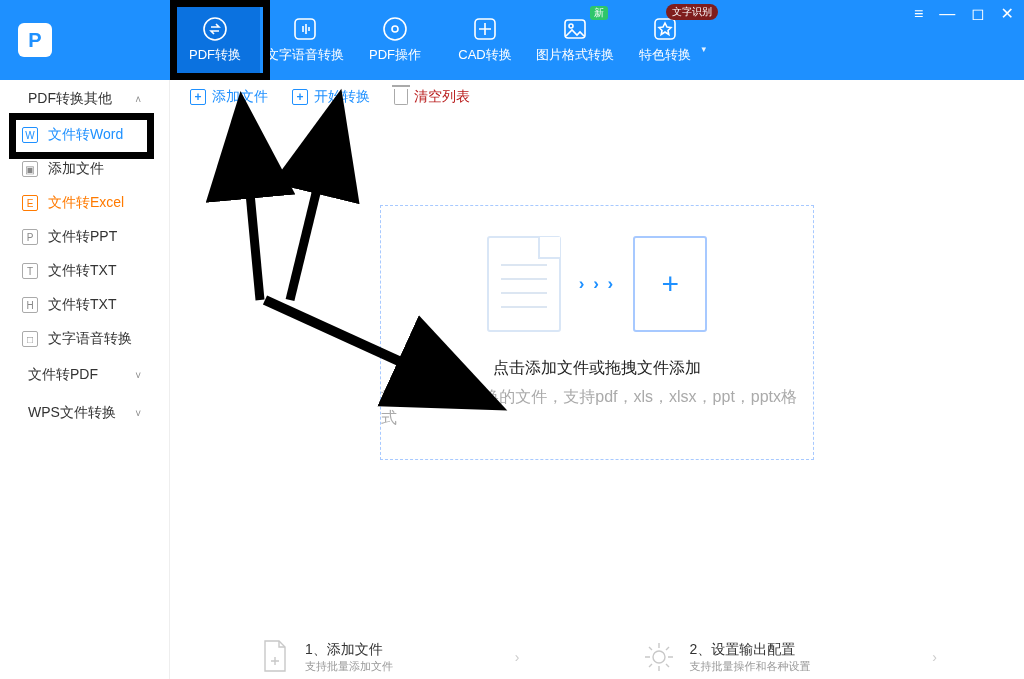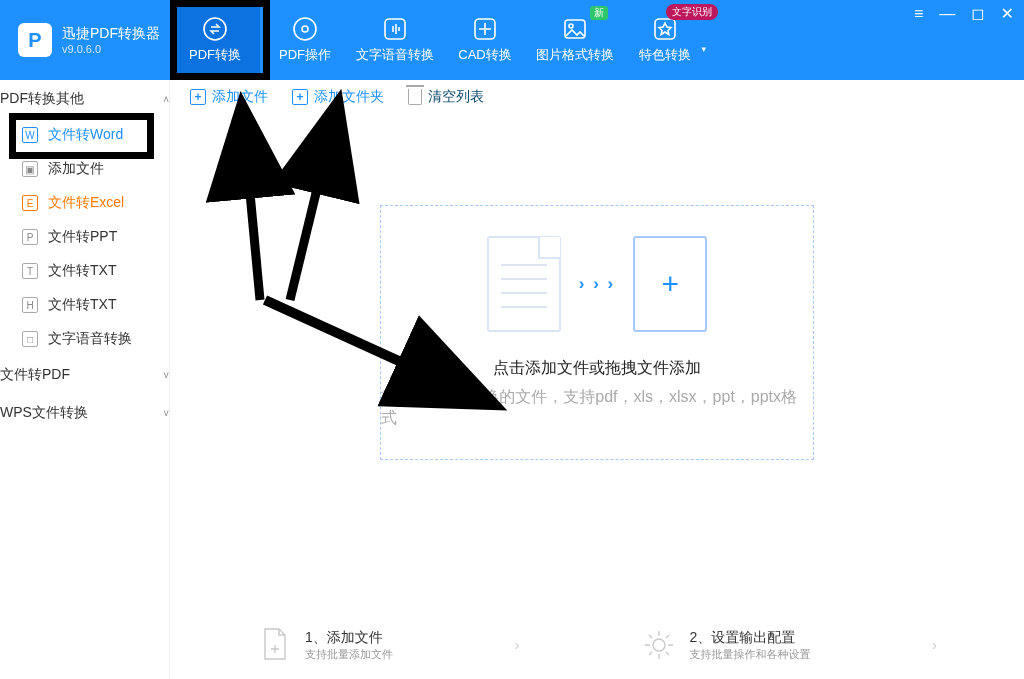--- a/index.html
+++ b/index.html
@@ -12,53 +12,53 @@
 .brand .name { font-size: 14px; }
 .brand .ver  { font-size: 11px; color: #cfe6ff; }
 
 .tabs { display: flex; }
 .tab  { width: 90px; display: flex; flex-direction: column; align-items: center; justify-content: center; gap: 4px; font-size: 13px; cursor: pointer; position: relative; }
 .tab .ic { width: 26px; height: 26px; display:flex; align-items:center; justify-content:center;}
 .tab.active { background: #0b72e0; }
 .tab .chev { position: absolute; right: 4px; top: 50%; transform: translateY(40%); font-size: 9px; opacity:.9;}
 
 .badge-new { position:absolute; top:6px; right:12px; background:#2EC66B; color:#fff; font-size:10px; padding:0 4px; border-radius:3px; }
-.badge-ocr { position:absolute; top:4px; right:-8px; background:#be185d; color:#fff; font-size:10px; padding:1px 6px; border-radius:8px; }
+.badge-ocr { position:absolute; top:4px; right:-8px; background:#7f1d1d; color:#fff; font-size:10px; padding:1px 6px; border-radius:8px; }
 
 .win-ctrl { position:absolute; right:10px; top:4px; display:flex; gap:16px; font-size:16px; align-items:center;}
 .win-ctrl span { cursor:pointer; }
 
 .toolbar { position:absolute; left:190px; top:88px; display:flex; gap:24px; align-items:center; font-size:14px; }
 .toolbar .btn { color:#1E90FF; display:flex; align-items:center; gap:6px; cursor:pointer;}
-.toolbar .btn.gray { color:#0c4a6e; }
+.toolbar .btn.gray { color:#b91c1c; }
 .toolbar .sq { width:16px; height:16px; border:1.5px solid currentColor; border-radius:2px; display:flex; align-items:center; justify-content:center; font-size:12px; font-weight:bold;}
 .toolbar .trash { width:14px; height:16px; border:1.5px solid #aaa; border-top:none; position:relative; border-radius:0 0 2px 2px;}
 .toolbar .trash:before { content:""; position:absolute; top:-4px; left:-3px; right:-3px; height:2px; background:#aaa;}
 
 .sidebar { position:absolute; left:0; top:80px; width:170px; bottom:0; background:#fff; border-right:1px solid #eee; font-size:14px; color:#333;}
-.group { padding:10px 0; display:flex; justify-content:space-between; align-items:center; cursor:pointer; color:#333;}
+.group { padding:10px 28px; display:flex; justify-content:space-between; align-items:center; cursor:pointer; color:#333;}
 .group .arr { font-size:10px; color:#888;}
 .item { padding:8px 14px 8px 22px; display:flex; align-items:center; gap:10px; cursor:pointer;}
 .item .ico { width:16px; height:16px; display:flex; align-items:center; justify-content:center; }
 .item.sel { color:#1E90FF; }
 .item.orn { color:#FF7A00; }
 
 .main { position:absolute; left:170px; top:120px; right:0; bottom:85px;}
 .drop { position:absolute; left:210px; right:210px; top:85px; height:255px; border:1px dashed #a7c9ff; display:flex; flex-direction:column; align-items:center; justify-content:center; }
 .drop .vis { display:flex; align-items:center; gap:18px; }
 .file-ic { width:74px; height:96px; border:2px solid #d9e6f6; border-radius:3px; position:relative; background:#fff;}
 .file-ic:before { content:""; position:absolute; right:-1px; top:-1px; width:20px; height:20px; background:#fff; border-left:2px solid #d9e6f6; border-bottom:2px solid #d9e6f6;}
 .file-ic .ln { position:absolute; left:12px; right:12px; height:2px; background:#dce6f2;}
 .file-ic .l1{top:26px;} .file-ic .l2{top:40px;} .file-ic .l3{top:54px;} .file-ic .l4{top:68px;}
 .chevs { color:#1E90FF; font-weight:bold; letter-spacing:2px; font-size:17px;}
 .plus-ic { width:74px; height:96px; border:2px solid #a7c9ff; border-radius:3px; display:flex; align-items:center; justify-content:center; color:#1E90FF; font-size:30px; }
 .drop .t1 { margin-top:26px; font-size:16px; color:#222; }
 .drop .t2 { margin-top:8px; font-size:16px; color:#aaa;}
 
-.steps { position:absolute; left:170px; right:0; bottom:16px; display:flex; justify-content:space-around; align-items:center; padding:0 26px;}
+.steps { position:absolute; left:170px; right:0; bottom:4px; display:flex; justify-content:space-around; align-items:center; padding:0 26px;}
 .step { display:flex; align-items:center; gap:12px; color:#333; }
 .step .si { width:36px; height:36px; display:flex; align-items:center; justify-content:center;}
 .step .tt { font-size:14px; }
 .step .st { font-size:11px; color:#999; }
 .step-sep { color:#ccc; font-size:14px;}
 
 
 .hl { position:absolute; border:7px solid #000; pointer-events:none; }
 .hl1 { left:170px; top:0; width:100px; height:80px; }
 .hl2 { left:9px;  top:113px; width:145px; height:46px; }
@@ -66,53 +66,49 @@
 .arrows { position:absolute; left:0; top:0; width:1024px; height:679px; pointer-events:none; }
 
 svg.gicon { stroke:#c8c8c8; stroke-width:1.4; fill:none; }
 </style>
 </head>
 <body>
 
 <div class="header">
   <div class="brand">
     <div class="logo">P</div>
-    <div>
-      <div class="name">迅捷PDF转换器</div>
-      <div class="ver">v9.0.6.0</div>
-    </div>
   </div>
 
   <div class="tabs">
     <div class="tab active">
       <span class="ic">
         <svg width="26" height="26" viewBox="0 0 26 26" fill="none" stroke="#fff" stroke-width="1.6">
             <circle cx="13" cy="13" r="11"></circle>
             <path d="M9 11h8l-3-3M17 15H9l3 3"></path>
           </svg>
       </span>
       <span>PDF转换</span>
     </div>
     <div class="tab">
       <span class="ic">
         <svg width="26" height="26" viewBox="0 0 26 26" fill="none" stroke="#fff" stroke-width="1.6">
+            <rect x="3" y="3" width="20" height="20" rx="4"></rect>
+            <path d="M8 13v0M11 10v6M14 8v10M17 11v4"></path>
+          </svg>
+      </span>
+      <span>文字语音转换</span>
+    </div>
+    <div class="tab">
+      <span class="ic">
+        <svg width="26" height="26" viewBox="0 0 26 26" fill="none" stroke="#fff" stroke-width="1.6">
             <circle cx="13" cy="13" r="11"></circle>
             <circle cx="13" cy="13" r="3"></circle>
           </svg>
       </span>
       <span>PDF操作</span>
-    </div>
-    <div class="tab">
-      <span class="ic">
-        <svg width="26" height="26" viewBox="0 0 26 26" fill="none" stroke="#fff" stroke-width="1.6">
-            <rect x="3" y="3" width="20" height="20" rx="4"></rect>
-            <path d="M8 13v0M11 10v6M14 8v10M17 11v4"></path>
-          </svg>
-      </span>
-      <span>文字语音转换</span>
     </div>
     <div class="tab">
       <span class="ic">
         <svg width="26" height="26" viewBox="0 0 26 26" fill="none" stroke="#fff" stroke-width="1.6">
             <rect x="3" y="3" width="20" height="20" rx="4"></rect>
             <path d="M13 7v12M7 13h12"></path>
           </svg>
       </span>
       <span>CAD转换</span>
     </div>
@@ -148,21 +144,21 @@
   </div>
 </div>
 
 <div class="toolbar">
   <div class="btn">
     <span class="sq">+</span>
     <span>添加文件</span>
   </div>
   <div class="btn">
     <span class="sq">+</span>
-    <span>添加文件夹</span>
+    <span>开始转换</span>
   </div>
   <div class="btn gray">
     <span class="trash"></span>
     <span>清空列表</span>
   </div>
 </div>
 
 <div class="sidebar">
   <div class="group">
     <span>PDF转换其他</span>

